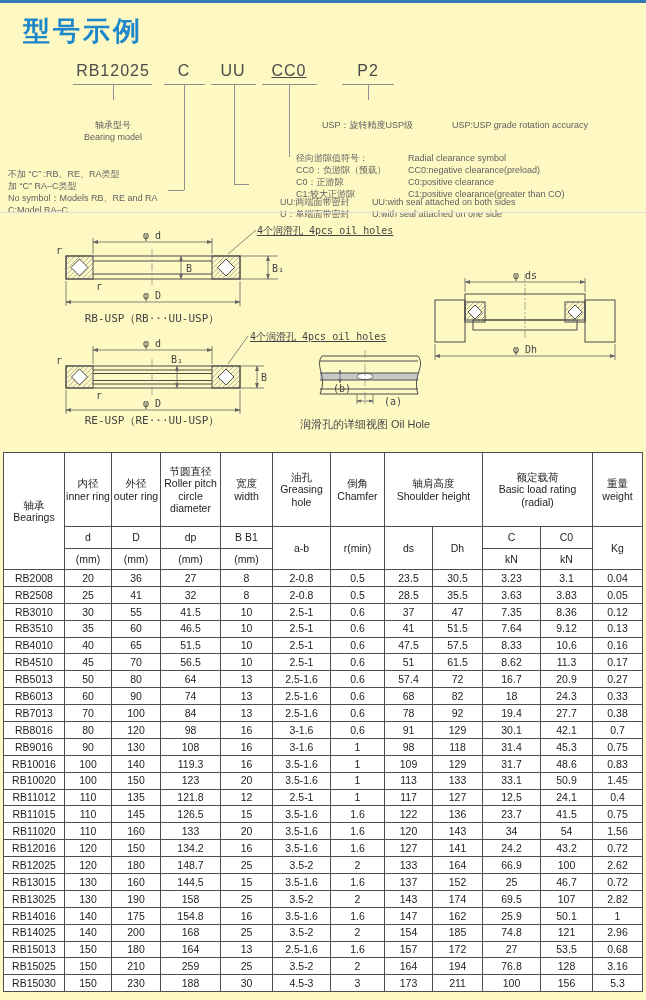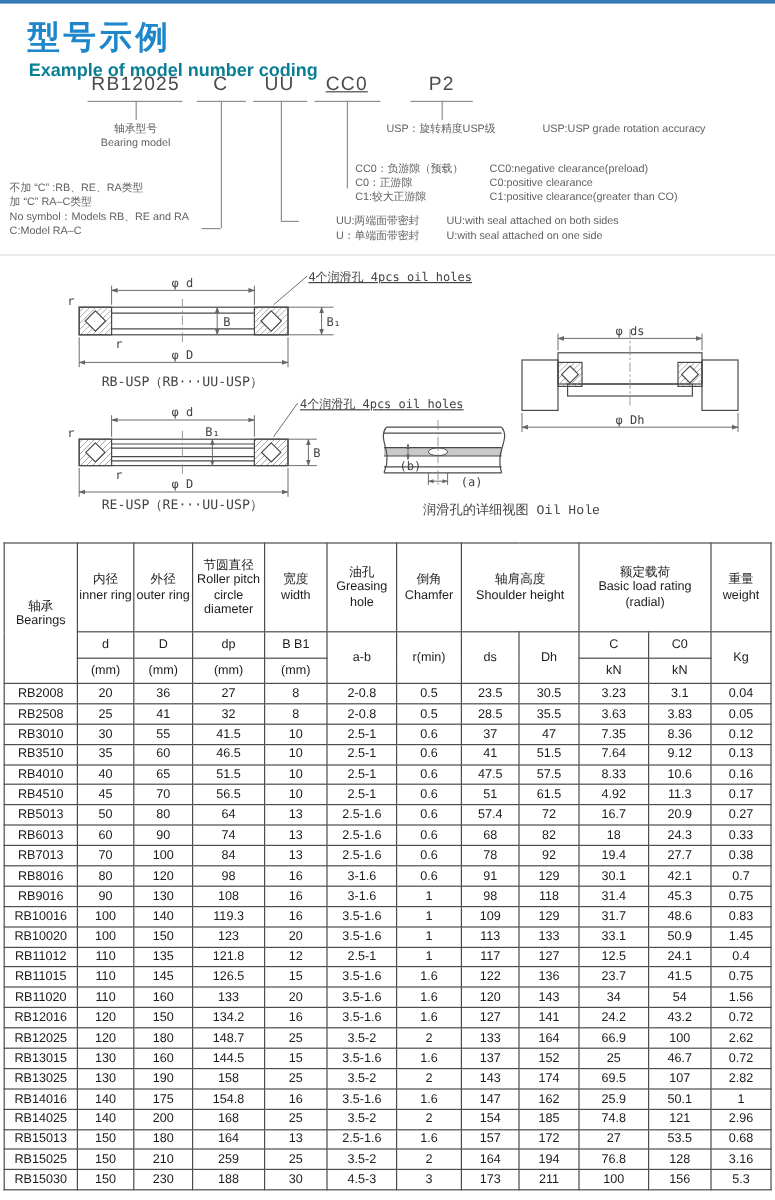--- a/index.html
+++ b/index.html
@@ -1,52 +1,51 @@
 <!DOCTYPE html>
 <html><head>
 <meta charset="utf-8">
 <style>
   html,body{margin:0;padding:0;background:#e8e8e8;}
-  .page{position:relative;width:646px;height:1000px;background:#ffffff;overflow:hidden;
+  .page{position:relative;width:646px;height:1000px;background:#fef9c3;overflow:hidden;
         font-family:"Liberation Sans",sans-serif;}
   .topbar{position:absolute;left:0;top:0;width:646px;height:3px;background:#3579b8;}
   .title-zh{position:absolute;left:23px;top:13px;font-size:27px;font-weight:bold;color:#1d87c9;letter-spacing:3px;}
   .title-en{position:absolute;left:24px;top:50px;font-size:15px;font-weight:bold;color:#0a7e93;}
   .code{position:absolute;transform:translateX(-50%);font-size:16px;color:#4a4a4a;letter-spacing:1px;white-space:nowrap;}
   .hline{position:absolute;height:1px;background:#8f8f8f;}
   .vline{position:absolute;width:1px;background:#8f8f8f;}
-  .ann{position:absolute;font-size:9px;color:#5f5f5f;line-height:12px;white-space:nowrap;}
+  .ann{position:absolute;font-size:9px;color:#5f5f5f;line-height:12px;white-space:nowrap;margin-top:18px;}
   .ann .row{display:flex;}
   .zh130{flex:0 0 130px;} .zh112{flex:0 0 112px;} .zh92{flex:0 0 92px;padding-left:28px;}
   .center{text-align:center;transform:translateX(-50%);}
   .divider{position:absolute;left:0;top:212px;width:646px;height:1px;background:#d7dde3;}
   .drawing{position:absolute;}
   .cad{font-family:"DejaVu Sans Mono",monospace;font-size:10px;fill:#444;}
   .cad11{font-family:"DejaVu Sans Mono",monospace;font-size:11px;fill:#444;}
   .oil-ann{position:absolute;font-family:"DejaVu Sans Mono",monospace;font-size:10px;color:#444;
            text-decoration:underline;white-space:nowrap;}
-  .oil-caption{position:absolute;left:300px;top:417px;width:200px;text-align:right;
-           font-family:Liberation Mono, monospace;font-size:11px;color:#444;white-space:nowrap;}
+  .oil-caption{position:absolute;left:300px;top:417px;width:200px;text-align:left;
+           font-family:Liberation Sans, sans-serif;font-size:11px;color:#444;white-space:nowrap;}
   table.spec{position:absolute;left:3px;top:452px;width:640px;border-collapse:collapse;table-layout:fixed;
            font-size:10.5px;color:#1c1c1c;background:#fff;}
   table.spec th,table.spec td{border:1px solid #4d4d4d;text-align:center;vertical-align:middle;
            padding:0 1px;font-weight:normal;line-height:1.18;}
   table.spec thead tr.h1 th{height:73px;font-size:10.5px;}
   table.spec thead tr.h2 th{height:21px;}
   table.spec thead tr.h3 th{height:20px;}
   table.spec tbody td{height:15.9px;}
   .thwrap div{white-space:normal;}
 </style>
 </head>
 <body>
 
 <div class="page">
   <div class="topbar"></div>
   <div class="title-zh">型号示例</div>
-  <div class="title-en">Example of model number coding</div>
 
   <div class="code" style="left:113px;top:62px;">RB12025</div>
   <div class="code" style="left:184px;top:62px;">C</div>
   <div class="code" style="left:233px;top:62px;">UU</div>
   <div class="code" style="left:289px;top:62px;text-decoration:underline;">CC0</div>
   <div class="code" style="left:368px;top:62px;">P2</div>
 
   <div class="hline" style="left:73px;top:84px;width:79px;"></div>
   <div class="hline" style="left:164px;top:84px;width:41px;"></div>
   <div class="hline" style="left:211px;top:84px;width:45px;"></div>
@@ -67,20 +66,24 @@
   </div>
 
   <div class="ann" style="left:322px;top:101px;">
     <div class="row">
       <span class="zh130">USP：旋转精度USP级</span>
       <span>USP:USP grade rotation accuracy</span>
     </div>
   </div>
 
   <div class="ann" style="left:296px;top:134px;">
+    <div class="row">
+      <span class="zh112">径向游隙值符号：</span>
+      <span>Radial clearance symbol</span>
+    </div>
     <div class="row">
       <span class="zh112">CC0：负游隙（预载）</span>
       <span>CC0:negative clearance(preload)</span>
     </div>
     <div class="row">
       <span class="zh112">C0：正游隙</span>
       <span>C0:positive clearance</span>
     </div>
     <div class="row">
       <span class="zh112">C1:较大正游隙</span>
@@ -410,21 +413,21 @@
         <tr>
           <td>RB4510</td>
           <td>45</td>
           <td>70</td>
           <td>56.5</td>
           <td>10</td>
           <td>2.5-1</td>
           <td>0.6</td>
           <td>51</td>
           <td>61.5</td>
-          <td>4.92</td>
+          <td>8.62</td>
           <td>11.3</td>
           <td>0.17</td>
         </tr>
         <tr>
           <td>RB5013</td>
           <td>50</td>
           <td>80</td>
           <td>64</td>
           <td>13</td>
           <td>2.5-1.6</td>

